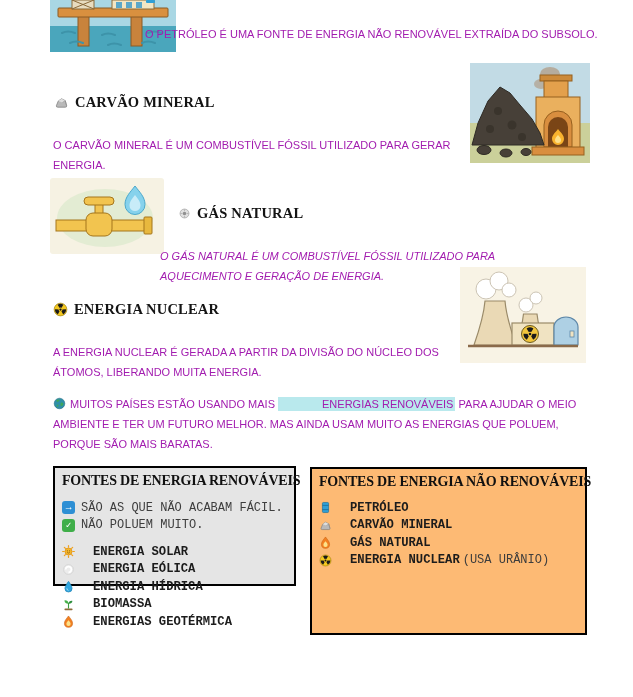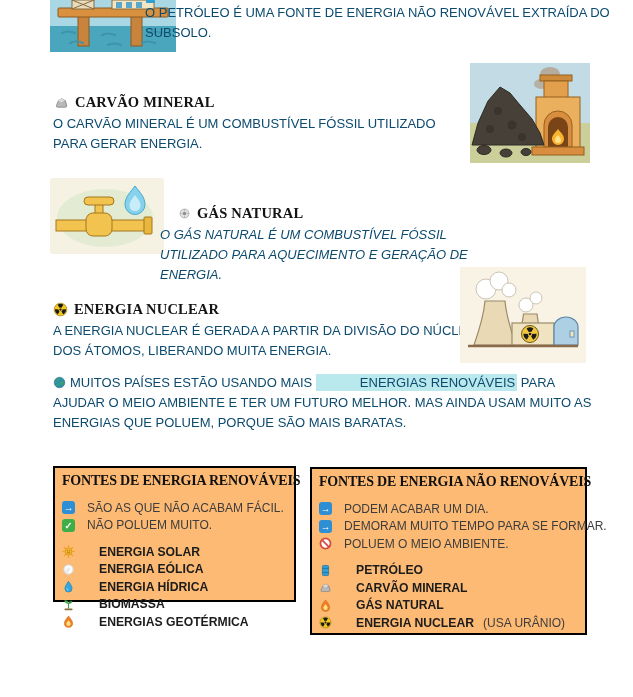--- a/index.html
+++ b/index.html
@@ -1,21 +1,21 @@
 <!DOCTYPE html>
 <html><head>
 <meta charset="utf-8">
 <style>
   html,body{margin:0;padding:0;background:#fff;}
   .page{
     position:relative;width:633px;height:697px;background:#ffffff;
     font-family:"Liberation Sans", sans-serif;color:#3f3f3f;overflow:hidden;
   }
   .abs{position:absolute;}
-  .body-text{font-size:13px;line-height:20px;color:#0c4a6e;}
+  .body-text{font-size:11px;line-height:20px;color:#a21caf;margin-top:21px;}
   .section-head{
     display:flex;align-items:center;gap:6px;
     font-family:"Liberation Serif", serif;font-weight:bold;font-size:14.5px;
     color:#141414;letter-spacing:.2px;white-space:nowrap;
   }
   .ic{width:13px;height:13px;flex:0 0 auto;display:inline-block;vertical-align:-2px;}
   .ic-lg{width:15px;height:15px;}
   .sq-icon{
     width:13px;height:13px;border-radius:3px;flex:0 0 auto;
     display:flex;align-items:center;justify-content:center;
@@ -27,21 +27,21 @@
   .check-sq::before{content:"✓";}
   .hl{padding:1px 2px;}
   .infobox{
     position:absolute;border:2px solid #000;box-sizing:border-box;
     padding:5px 7px 4px 7px;
   }
   .infobox .title{
     font-family:"Liberation Serif", serif;font-weight:bold;font-size:14px;
     color:#101010;white-space:nowrap;letter-spacing:-0.2px;
   }
-  .row{display:flex;align-items:center;gap:12px;height:17.5px;}
+  .row{display:flex;align-items:center;gap:6px;height:17.5px;font-family:Liberation Mono, monospace;}
   .stmt-text{font-size:12px;color:#3d3d3d;white-space:nowrap;}
   .item-label{font-size:12.2px;font-weight:bold;color:#1c1c1c;white-space:nowrap;padding-left:12px;}
   .item-suffix{font-size:12px;font-weight:normal;color:#3d3d3d;white-space:nowrap;text-align:right;}
   .stmts{margin-top:10px;}
   .items{margin-top:9px;}
   .cut-sliver{background:#2f9fd6;border-radius:1px;}
 </style>
 </head>
 <body>
 
@@ -176,21 +176,21 @@
 
   <div class="abs body-text" style="left:53px;top:373px;width:556px;">
     <svg class="ic" style="margin-right:4px;" viewBox="0 0 16 16">
       <circle cx="8" cy="8" r="6.5" fill="#2f8fa8" stroke="#1d6a80" stroke-width="0.7"></circle>
       <path d="M4 4 Q6 2.5 8.5 3.5 Q8 5.5 5.5 6 Q4 5.5 4 4 Z" fill="#3da65c"></path>
       <path d="M9.5 7 Q12 6.5 13 8.5 Q12 11 9.5 11.5 Q8.5 9 9.5 7 Z" fill="#3da65c"></path>
       <path d="M5 9.5 Q6.5 9 7 10.5 Q6 12.5 4.5 12 Q4.3 10.5 5 9.5 Z" fill="#3da65c"></path>
     </svg><span>MUITOS PAÍSES ESTÃO USANDO MAIS </span><span class="hl" style="background:#b9e9ed;padding-left:44px;">ENERGIAS RENOVÁVEIS</span><span> PARA AJUDAR O MEIO AMBIENTE E TER UM FUTURO MELHOR. MAS AINDA USAM MUITO AS ENERGIAS QUE POLUEM, PORQUE SÃO MAIS BARATAS.</span>
   </div>
 
-  <div class="infobox" style="left:53px;top:466px;width:243px;height:136px;background:#fdba74;">
+  <div class="infobox" style="left:53px;top:466px;width:243px;height:120px;background:#e5e5e5;">
     <div class="title">FONTES DE ENERGIA RENOVÁVEIS</div>
     <div class="stmts">
       <div class="row">
         <div class="sq-icon arrow-sq"></div>
         <span class="stmt-text">SÃO AS QUE NÃO ACABAM FÁCIL.</span>
       </div>
       <div class="row">
         <div class="sq-icon check-sq"></div>
         <span class="stmt-text">NÃO POLUEM MUITO.</span>
       </div>
@@ -243,37 +243,20 @@
           <path d="M8 1.2 C10.4 4.6 13 6.8 13 10.2 A5 5 0 0 1 3 10.2 C3 6.8 5.6 4.6 8 1.2 Z" fill="#f28021" stroke="#c85f10" stroke-width="0.7"></path>
           <path d="M8 6.4 C9.4 8.2 10.6 9.2 10.6 11 A2.6 2.6 0 0 1 5.4 11 C5.4 9.2 6.6 8.2 8 6.4 Z" fill="#fde189"></path>
         </svg>
         <span class="item-label">ENERGIAS GEOTÉRMICA</span>
       </div>
     </div>
   </div>
 
   <div class="infobox" style="left:310px;top:467px;width:277px;height:168px;background:#fdba74;">
     <div class="title">FONTES DE ENERGIA NÃO RENOVÁVEIS</div>
-    <div class="stmts">
-      <div class="row">
-        <div class="sq-icon arrow-sq"></div>
-        <span class="stmt-text">PODEM ACABAR UM DIA.</span>
-      </div>
-      <div class="row">
-        <div class="sq-icon arrow-sq"></div>
-        <span class="stmt-text">DEMORAM MUITO TEMPO PARA SE FORMAR.</span>
-      </div>
-      <div class="row">
-        <svg class="ic" viewBox="0 0 16 16">
-          <circle cx="8" cy="8" r="6.2" fill="#ffffff" stroke="#d84b3f" stroke-width="2.2"></circle>
-          <line x1="3.9" y1="3.9" x2="12.1" y2="12.1" stroke="#d84b3f" stroke-width="2.2"></line>
-        </svg>
-        <span class="stmt-text">POLUEM O MEIO AMBIENTE.</span>
-      </div>
-    </div>
     <div class="items">
       <div class="row">
         <svg class="ic" viewBox="0 0 16 16">
           <rect x="4.2" y="1.8" width="7.6" height="12.4" rx="1.2" fill="#2f9fd6" stroke="#1b6e99" stroke-width="0.8"></rect>
           <line x1="4.2" y1="5.4" x2="11.8" y2="5.4" stroke="#1b6e99"></line>
           <line x1="4.2" y1="10.6" x2="11.8" y2="10.6" stroke="#1b6e99"></line>
         </svg>
         <span class="item-label">PETRÓLEO</span>
       </div>
       <div class="row">

